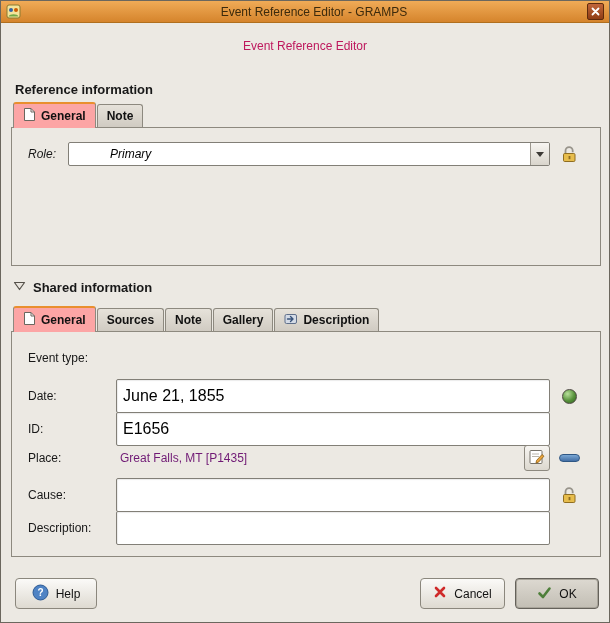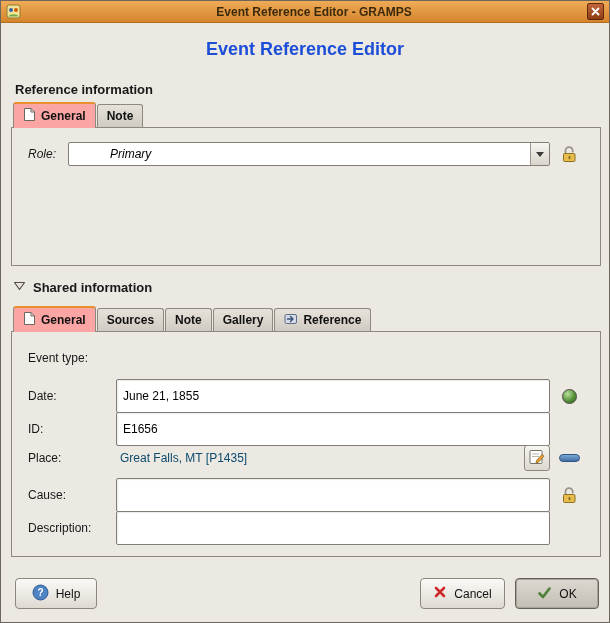--- a/index.html
+++ b/index.html
@@ -13,34 +13,34 @@
 
   
   .titlebar {
     position: absolute; top: 0; left: 0; right: 0; height: 22px;
     background: linear-gradient(#f0ab57, #d5842c);
     border-bottom: 1px solid #b06f1e;
     display: flex; align-items: center; padding: 0 5px;
   }
   .title {
     position: absolute; left: 18px; right: 0; text-align: center;
-    font-weight: bold; font-size: 12px; color: #3c2a0c;
+    font-weight: normal; font-size: 12px; color: #3c2a0c;
   }
   .app-icon { display: flex; z-index: 2; }
   .close-btn {
     margin-left: auto; z-index: 2; width: 17px; height: 17px;
     background: linear-gradient(#c1653a, #8f3d14);
     border: 1px solid #5f2a0c; border-radius: 2px;
     display: flex; align-items: center; justify-content: center; cursor: pointer;
   }
 
   
   .dialog-heading {
     position: absolute; top: 38px; left: 0; width: 100%;
-    text-align: center; font-size: 18px; font-weight: bold; color: #1d4ed8;
+    text-align: center; font-size: 12px; font-weight: normal; color: #be185d;
   }
   .section-label {
     position: absolute; font-size: 13px; font-weight: bold; color: #181818;
   }
   .ref-label { top: 73px; left: 14px; margin-top: 8px; }
 
   .expander-row {
     position: absolute; top: 278px; left: 12px;
     display: flex; align-items: center; gap: 7px; cursor: pointer;
   }
@@ -90,26 +90,26 @@
   }
   .arrow {
     width: 0; height: 0;
     border-left: 4px solid transparent; border-right: 4px solid transparent;
     border-top: 5px solid #3c3a36;
   }
 
   .tinput {
     width: 100%; height: 16px; background: #fff; color: #000;
     border: 1px solid #827f77; border-radius: 2px; padding: 16px 6px;
-    font-family: "Liberation Sans", sans-serif; font-size: 12px;
+    font-family: "Liberation Sans", sans-serif; font-size: 16px;
     box-shadow: inset 1px 1px 1px rgba(0,0,0,0.08);
   }
 
   .place-cell { display: flex; align-items: center; justify-content: space-between; }
-  .place-text { padding-left: 4px; color: #0c4a6e; }
+  .place-text { padding-left: 4px; color: #701a75; }
 
   .icon-btn {
     width: 26px; height: 26px; display: flex; align-items: center; justify-content: center;
     background: linear-gradient(#f7f5f1, #dcd8cf);
     border: 1px solid #8d897f; border-radius: 3px; cursor: pointer;
   }
 
   .led {
     width: 15px; height: 15px; border-radius: 50%;
     background: radial-gradient(circle at 35% 30%, #b8e09b, #57923b 55%, #2f621f);
@@ -233,21 +233,21 @@
       <div class="tab">
         <span>Gallery</span>
       </div>
       <div class="tab bold">
         <span>
           <svg width="14" height="14" viewBox="0 0 14 14">
             <rect x="1" y="2.5" width="11.5" height="9" rx="1.5" fill="#d4dbe6" stroke="#5f6f8a"></rect>
             <path d="M3.5 7 h5 M6.5 4.5 L9 7 L6.5 9.5" fill="none" stroke="#37537a" stroke-width="1.4" stroke-linecap="round" stroke-linejoin="round"></path>
           </svg>
         </span>
-        <span>Reference</span>
+        <span>Description</span>
       </div>
     </div>
 
     <div class="nb-content">
       <div class="form">
 
         <div class="frow">
           <label class="flabel">Event type:</label>
           <div class="icon-cell"></div>
         </div>

